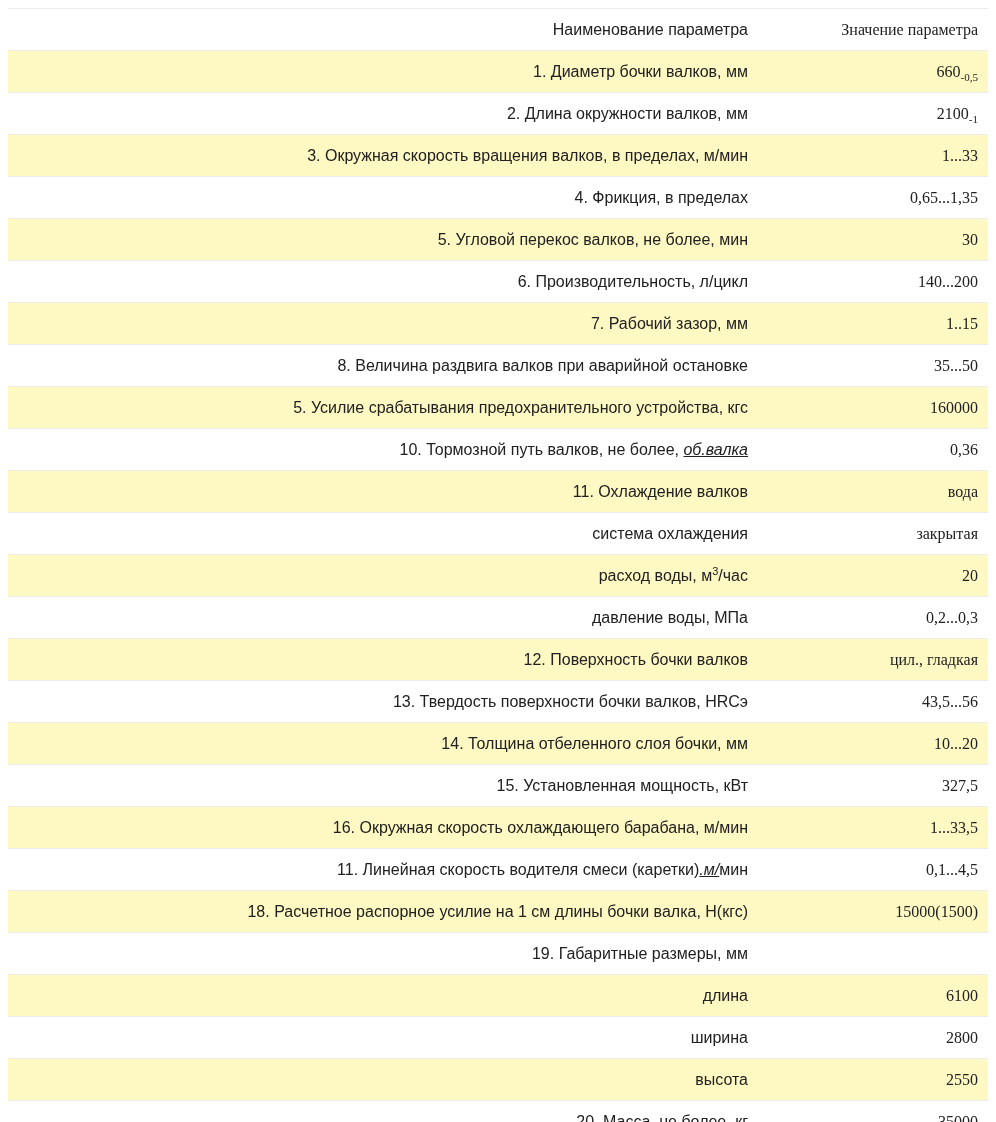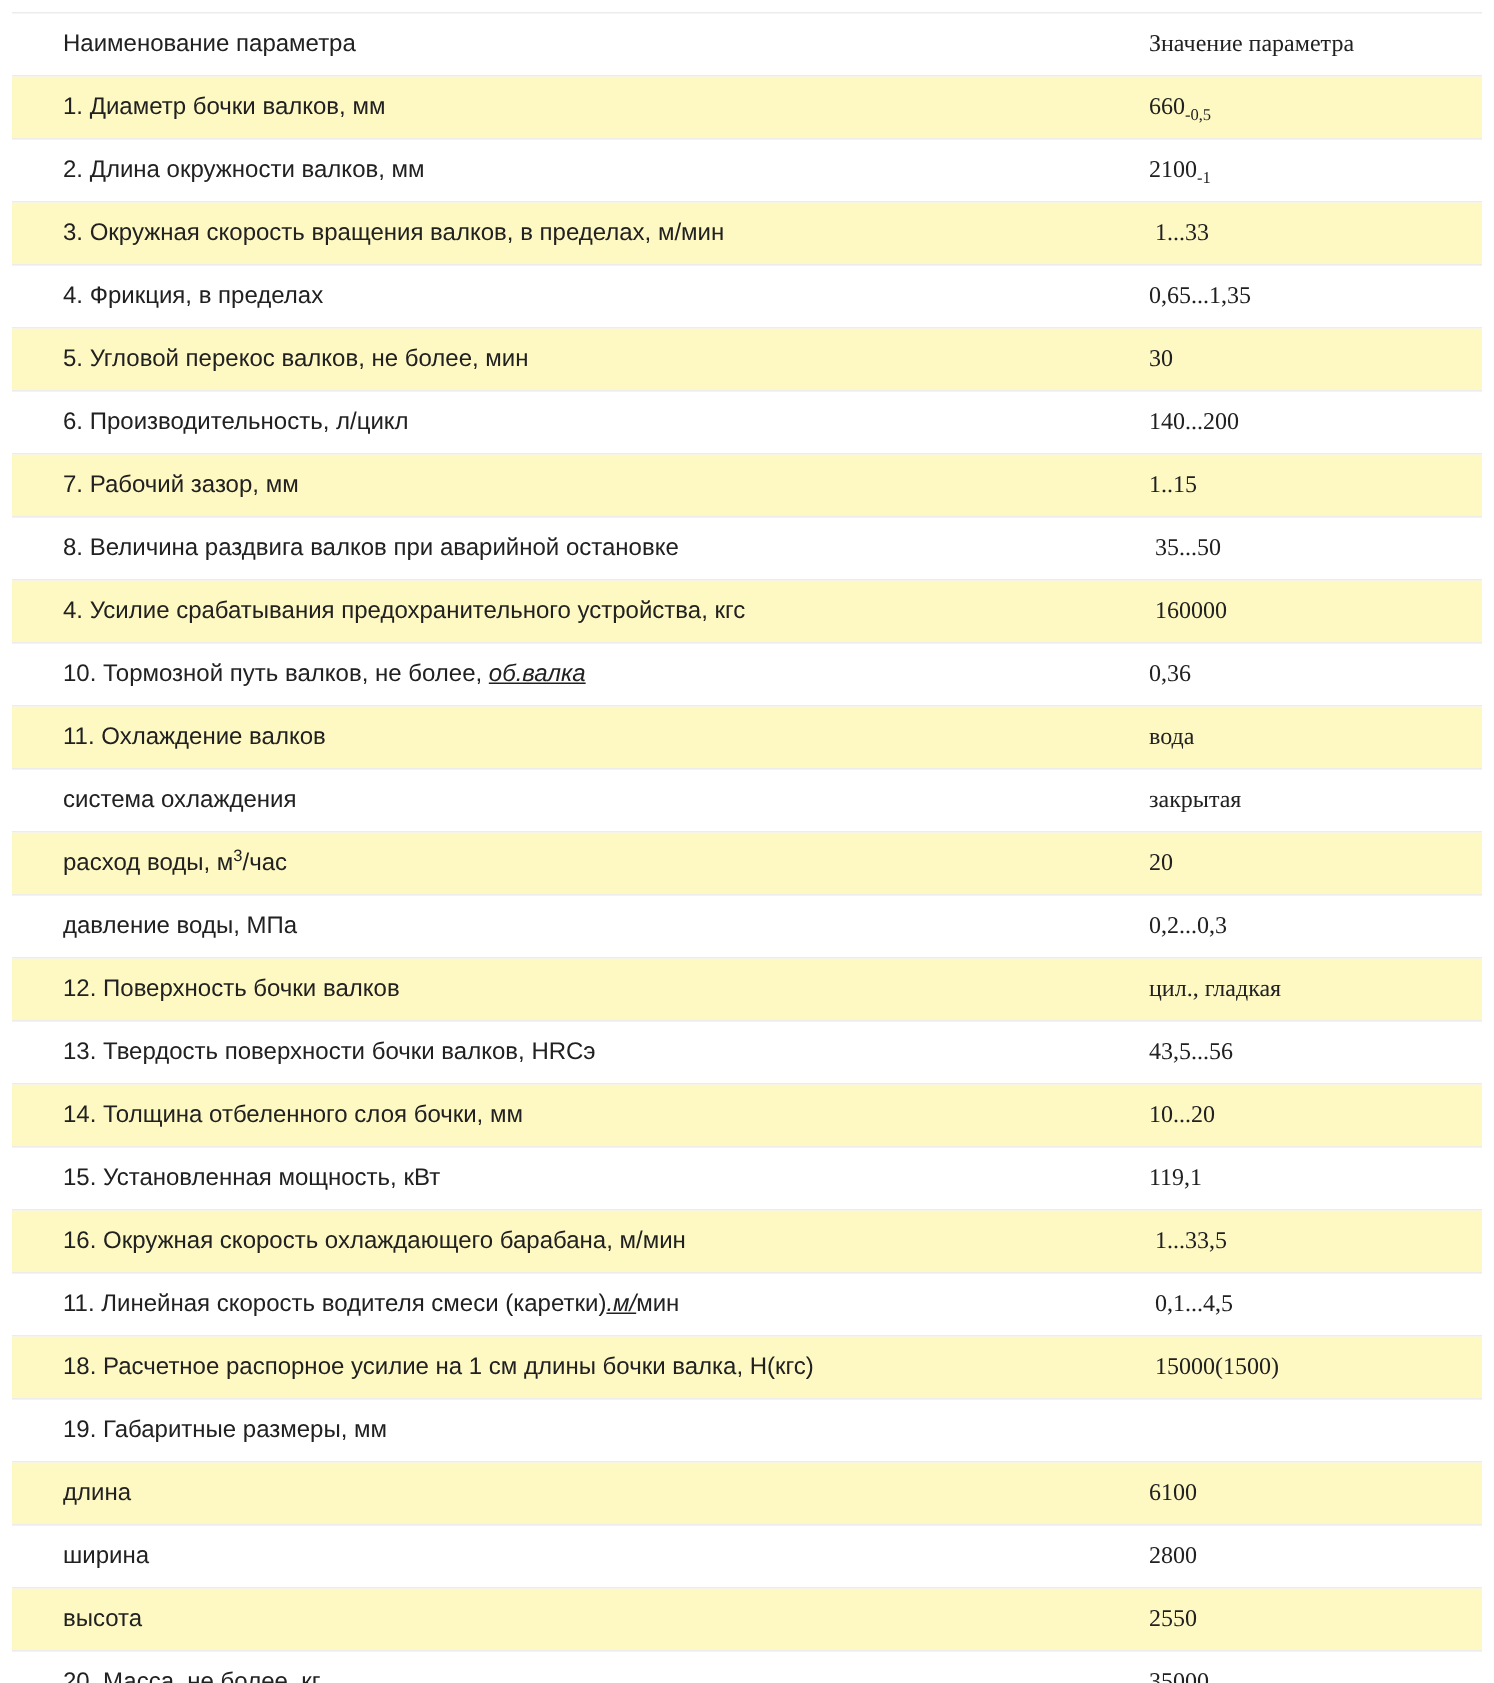--- a/index.html
+++ b/index.html
@@ -19,21 +19,21 @@
   }
   table.spec-table {
     width: 100%;
     border-collapse: collapse;
     font-size: 16px;
     border-top: 1px solid #ececec;
     border-bottom: 1px solid #ececec;
   }
   .spec-table th,
   .spec-table td {
-    text-align: left;
+    text-align: right;
     font-weight: 400;
     padding: 10px 10px 10px 34px;
     line-height: 21px;
     vertical-align: top;
     border-top: 1px solid #ececec;
   }
   .spec-table thead th {
     border-top: none;
   }
   .spec-table th.val,
@@ -96,21 +96,21 @@
         </tr>
         <tr class="stripe">
           <td><span>7. Рабочий зазор, мм</span></td>
           <td class="val"><span>1..15</span></td>
         </tr>
         <tr>
           <td><span>8. Величина раздвига валков при аварийной остановке</span></td>
           <td class="val"><span>&nbsp;35...50</span></td>
         </tr>
         <tr class="stripe">
-          <td><span>4. Усилие срабатывания предохранительного устройства, кгс</span></td>
+          <td><span>5. Усилие срабатывания предохранительного устройства, кгс</span></td>
           <td class="val"><span>&nbsp;160000</span></td>
         </tr>
         <tr>
           <td><span>10. Тормозной путь валков, не более, </span><a href="#">об.валка</a></td>
           <td class="val"><span>0,36</span></td>
         </tr>
         <tr class="stripe">
           <td><span>11. Охлаждение валков</span></td>
           <td class="val"><span>вода</span></td>
         </tr>
@@ -133,21 +133,21 @@
         <tr>
           <td><span>13. Твердость поверхности бочки валков, HRCэ</span></td>
           <td class="val"><span>43,5...56</span></td>
         </tr>
         <tr class="stripe">
           <td><span>14. Толщина отбеленного слоя бочки, мм</span></td>
           <td class="val"><span>10...20</span></td>
         </tr>
         <tr>
           <td><span>15. Установленная мощность, кВт</span></td>
-          <td class="val"><span>119,1</span></td>
+          <td class="val"><span>327,5</span></td>
         </tr>
         <tr class="stripe">
           <td><span>16. Окружная скорость охлаждающего барабана, м/мин</span></td>
           <td class="val"><span>&nbsp;1...33,5</span></td>
         </tr>
         <tr>
           <td><span>11. Линейная скорость водителя смеси (каретки)</span><a href="#">.м/</a><span>мин</span></td>
           <td class="val"><span>&nbsp;0,1...4,5</span></td>
         </tr>
         <tr class="stripe">

